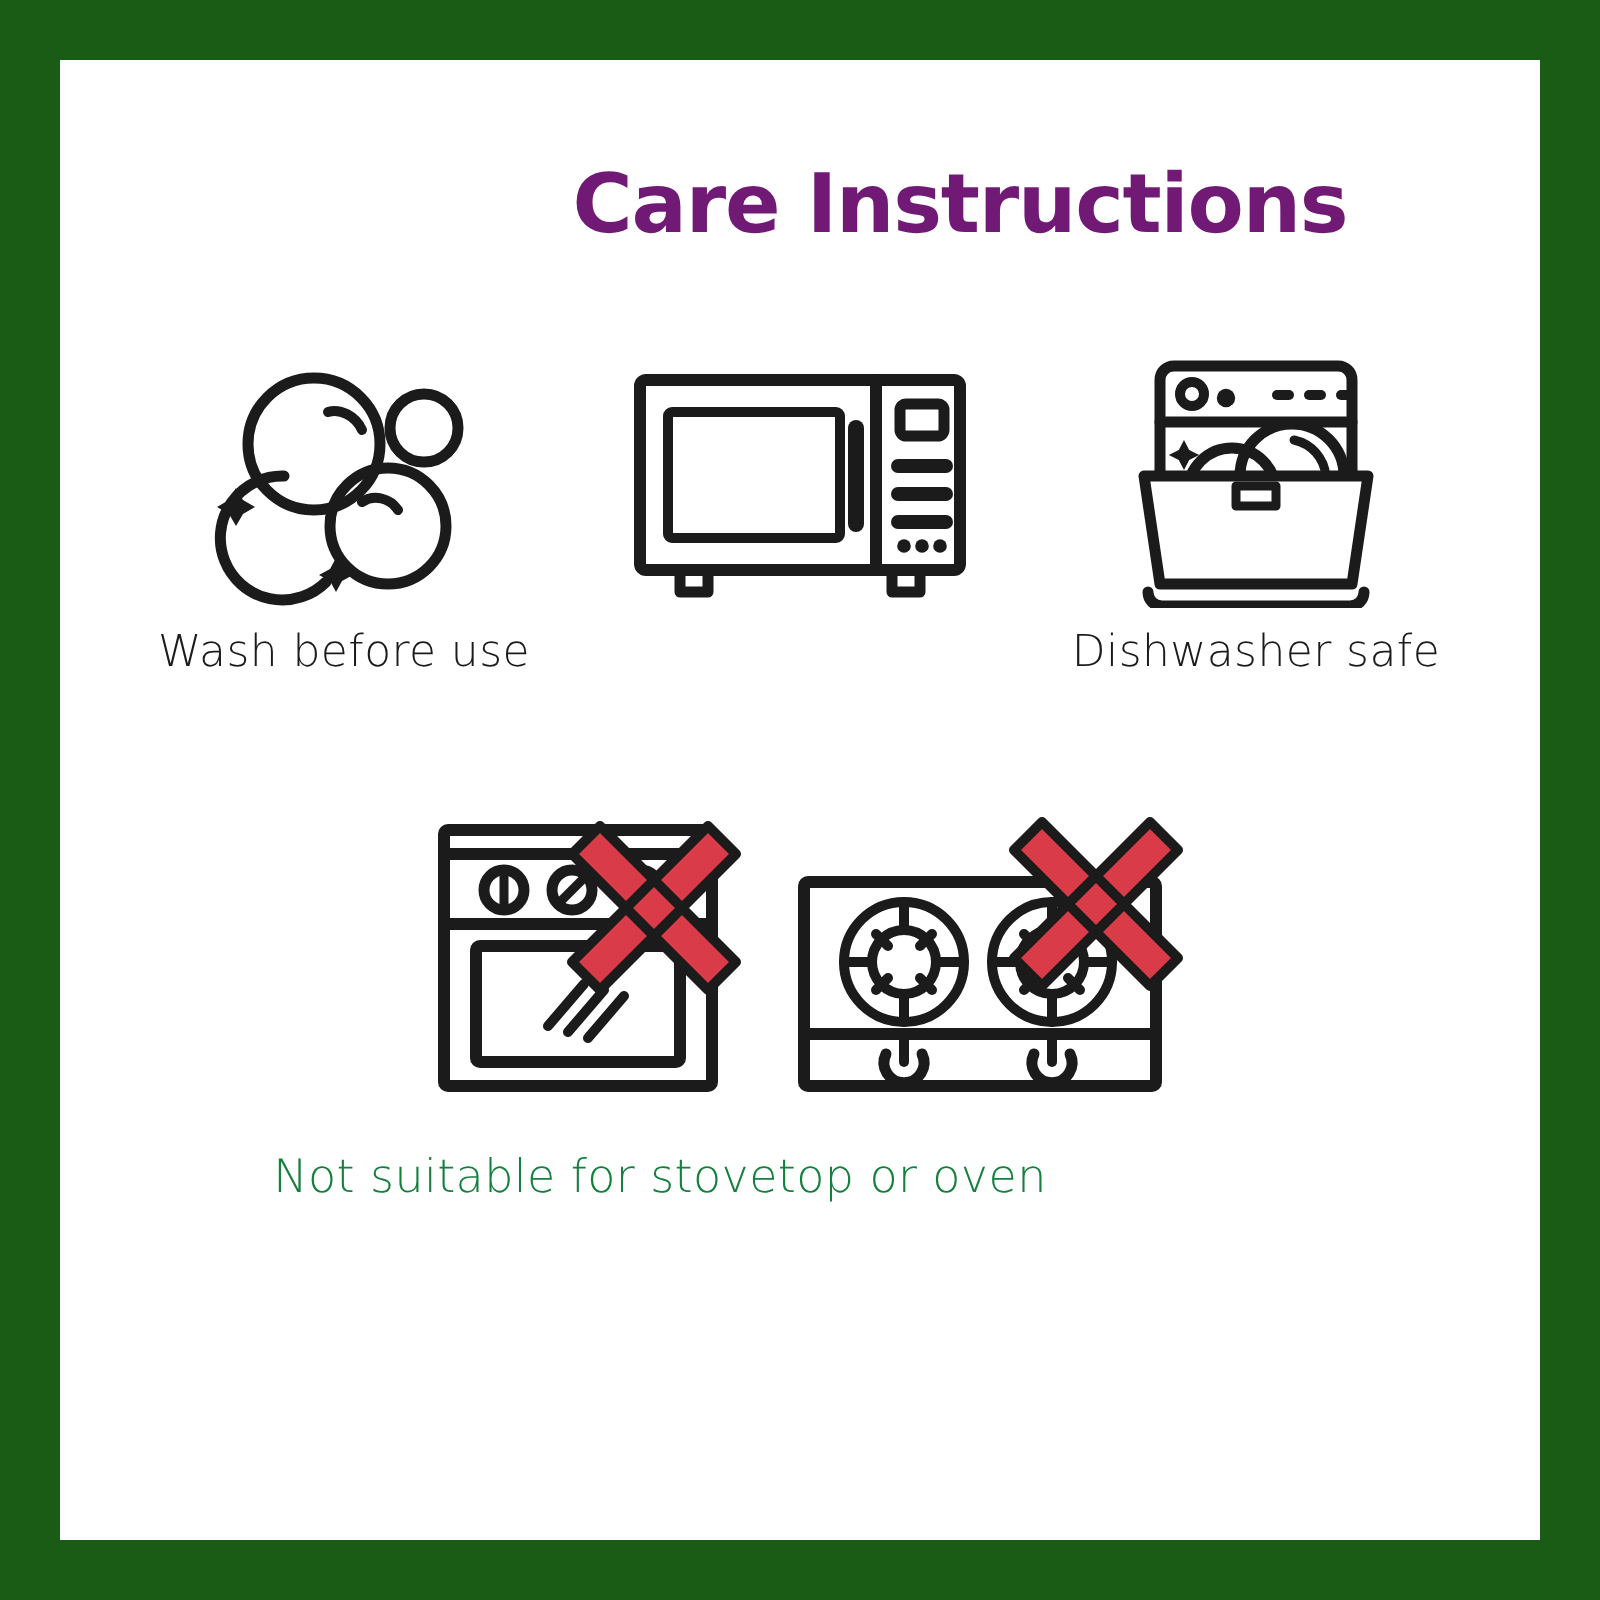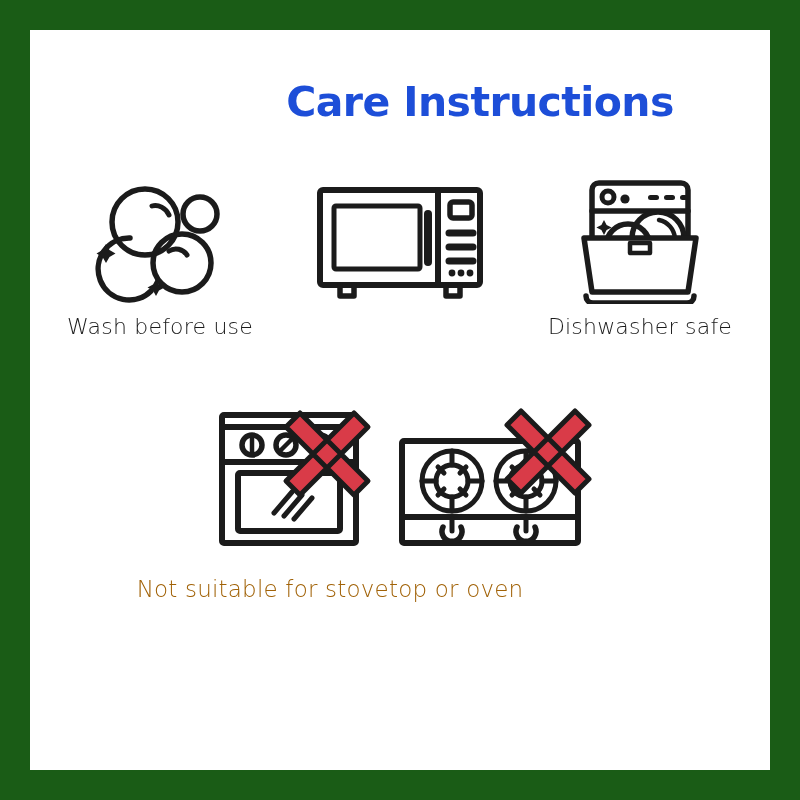--- a/index.html
+++ b/index.html
@@ -47,38 +47,38 @@
     height: 130px;
   }
   #page-title {
     position: absolute;
     left: 210px;
     top: 48px;
     width: 480px;
     text-align: center;
     font-size: 41px;
     font-weight: bold;
-    color: #1d4ed8;
+    color: #701a75;
     letter-spacing: -0.6px;
     font-family: "DejaVu Sans", sans-serif;
     white-space: nowrap;
   }
 
   
   .icon-row {
     position: absolute;
     display: flex;
     justify-content: center;
     align-items: flex-start;
   }
   #row-safe {
     left: 0;
     top: 150px;
     width: 740px;
-    gap: 12px;
+    gap: 0px;
   }
   #row-unsafe {
     left: 0;
     top: 375px;
     width: 740px;
     gap: 0px;
   }
   .care-item {
     width: 228px;
     display: flex;
@@ -103,21 +103,21 @@
   .no-glyph {
     position: relative;
   }
   #unsafe-caption {
     position: absolute;
     left: 0;
     top: 546px;
     width: 600px;
     text-align: center;
     font-size: 23px;
-    color: #a16207;
+    color: #15803d;
     font-family: "DejaVu Sans", sans-serif;
     font-weight: 300;
     letter-spacing: 0.2px;
   }
 
   
   #made-in-japan {
     position: absolute;
     left: 505px;
     top: 525px;

